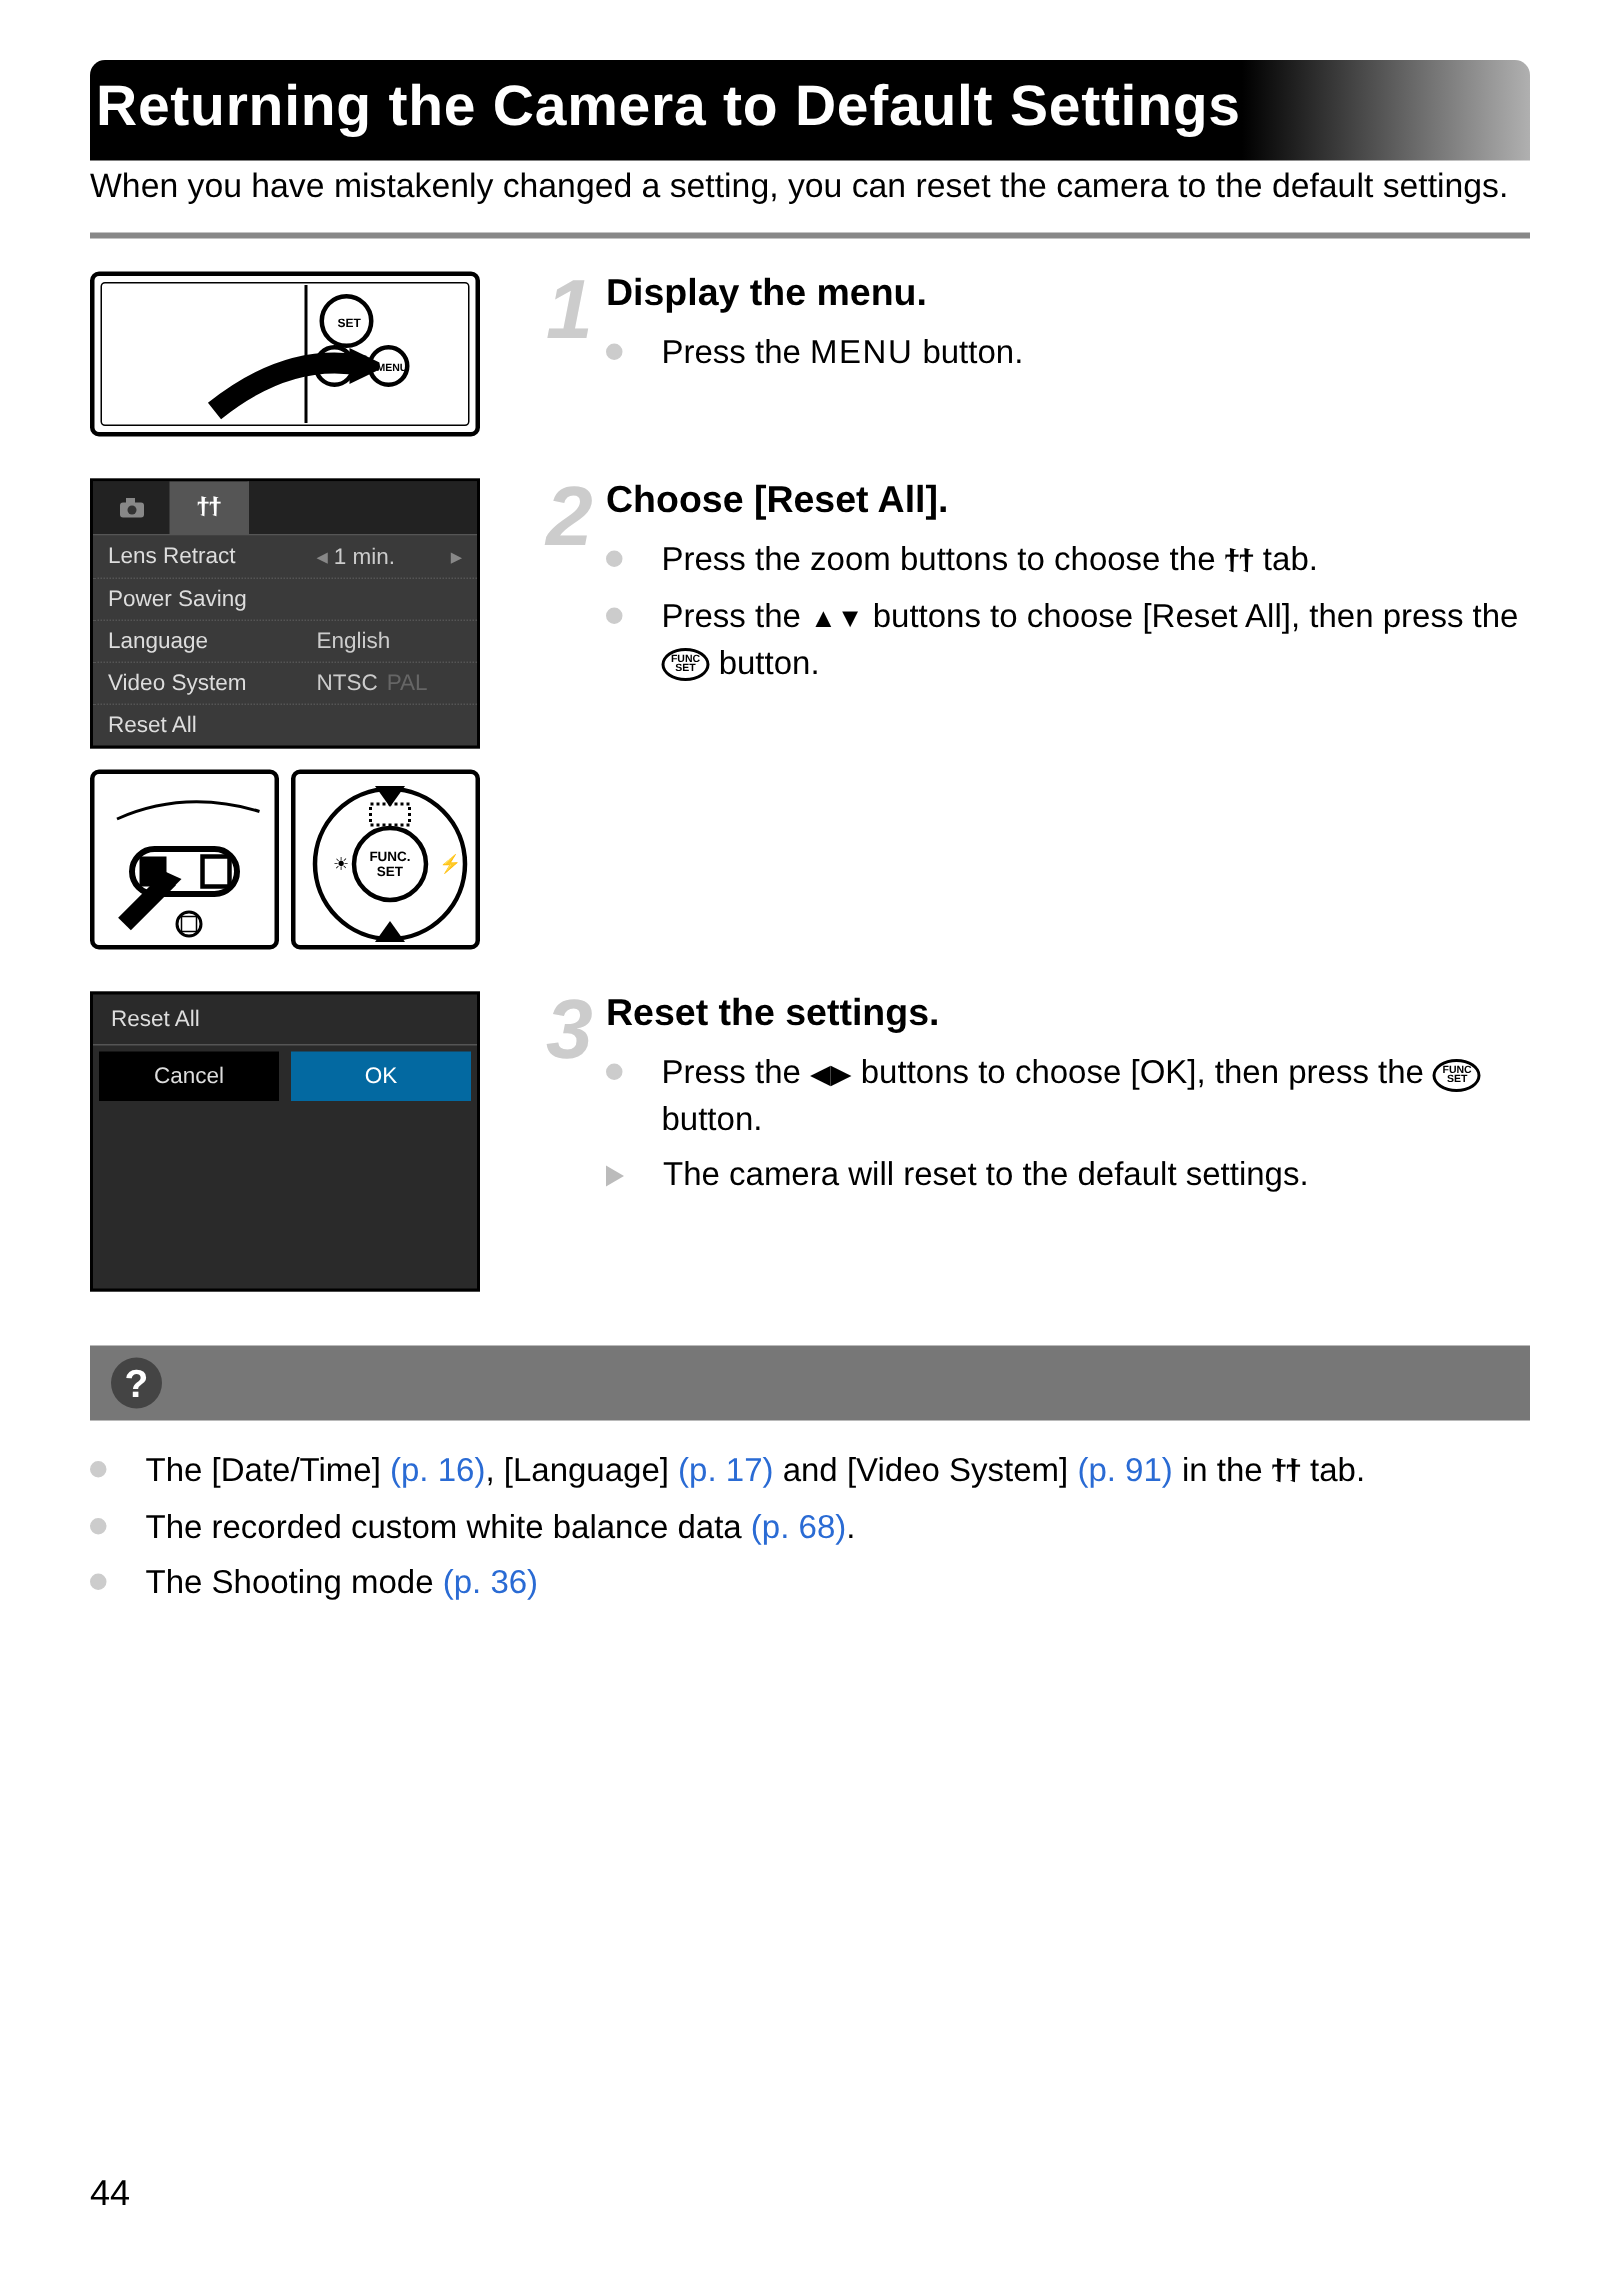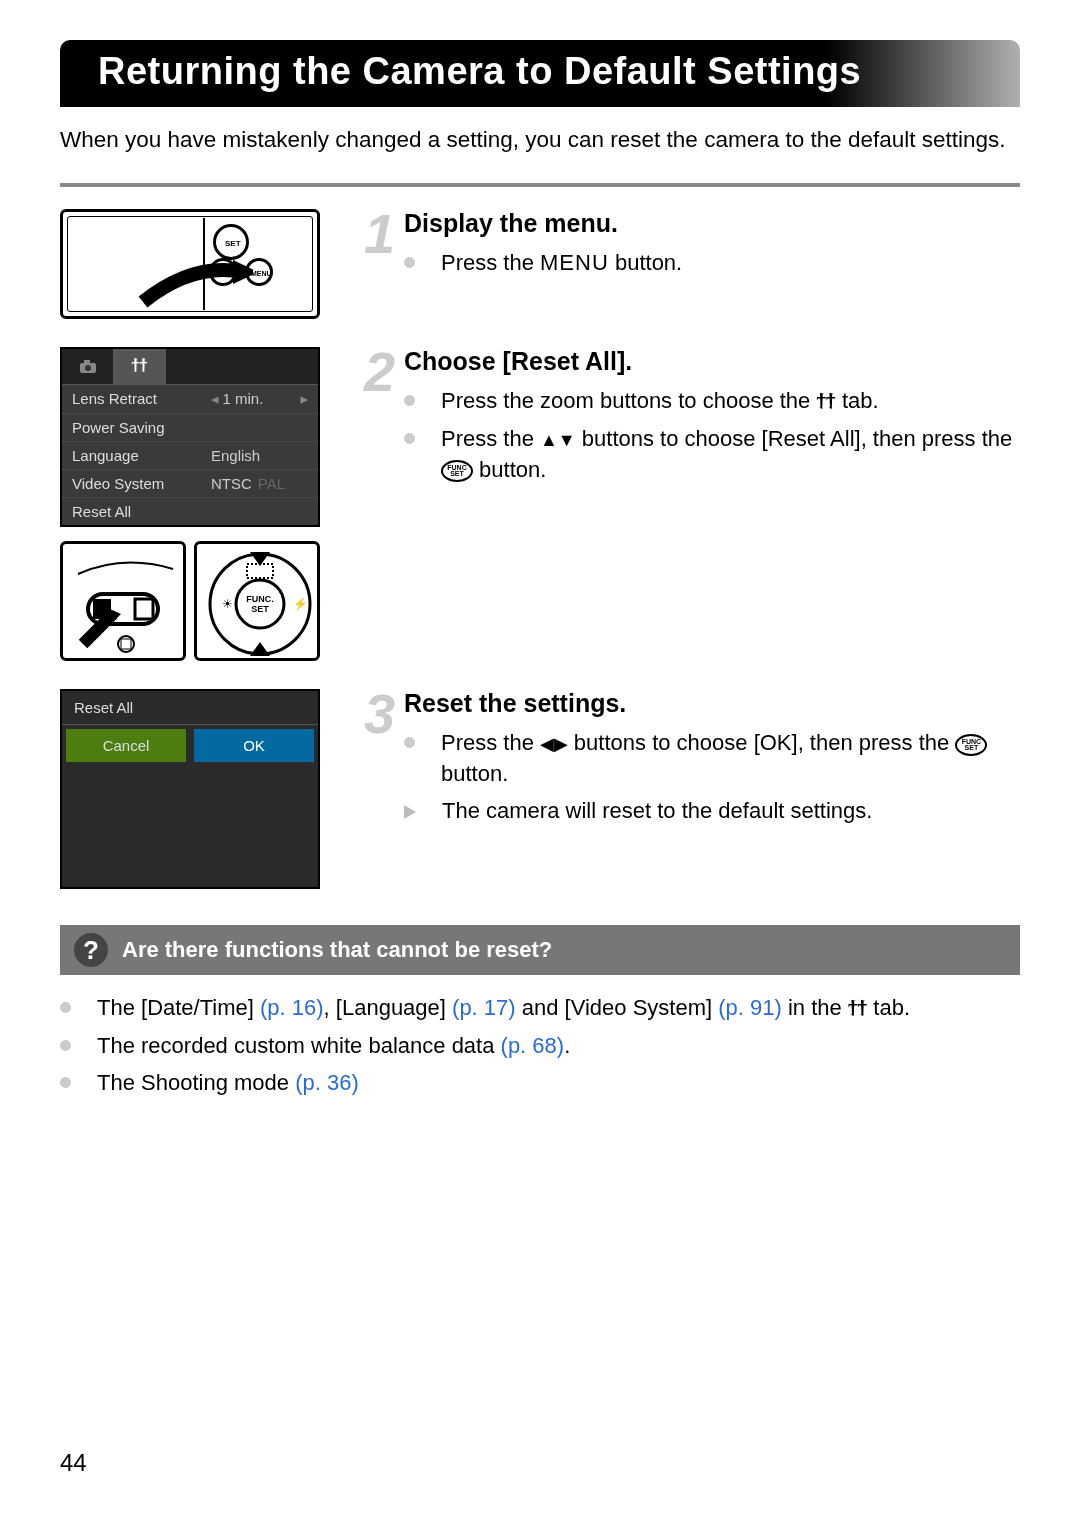--- a/index.html
+++ b/index.html
@@ -8,33 +8,33 @@
     background: #fff;
     width: 1080px;
     height: 1521px;
     position: relative;
     padding: 40px 60px 40px 60px;
     color: #000;
   }
   .title-bar {
     background: linear-gradient(to right, #000 0%, #000 80%, #b0b0b0 100%);
     border-radius: 10px 10px 0 0;
-    padding: 10px 20px 14px 38px;
-    margin-bottom: 18px;
+    padding: 10px 20px 14px 4px;
+    margin-bottom: 2px;
   }
   .title-bar h1 {
     color: #fff;
     font-size: 38px;
     font-weight: 900;
     letter-spacing: 0.5px;
   }
   .intro {
     font-size: 22.5px;
     line-height: 1.35;
-    margin-bottom: 28px;
+    margin-bottom: 16px;
   }
   .hr {
     border: none;
     border-top: 4px solid #888;
     margin-bottom: 22px;
   }
   .steps { display: flex; flex-direction: column; gap: 0; }
   .step-row {
     display: flex;
     align-items: flex-start;
@@ -154,21 +154,21 @@
     border: 2px solid #000;
     color: #ddd;
     font-size: 15px;
     display: flex; flex-direction: column;
   }
   .reset-dialog .hdr { padding: 8px 12px; border-bottom: 1px solid #555; }
   .reset-dialog .msg { flex: 1; display: flex; align-items: center; justify-content: center; font-size: 15px; }
   .reset-dialog .btns { display: flex; }
   .reset-dialog .btn {
     flex: 1; text-align: center; padding: 8px 0;
-    background: #4d7c0f; margin: 4px; font-size: 15px;
+    background: #000000; margin: 4px; font-size: 15px;
   }
   .reset-dialog .btn.sel { background: #0369a1; color: #fff; }
   
   .note-bar {
     background: #777; color: #fff;
     display: flex; align-items: center;
     padding: 8px 14px;
     font-size: 22px;
     font-weight: 700;
     gap: 14px;
@@ -374,21 +374,20 @@
           <span>The camera will reset to the default settings.</span>
         </div>
       </div>
     </div>
   </div>
 
 </div>
 
 <div class="note-bar">
   <span class="q-badge">?</span>
-  <span>Are there functions that cannot be reset?</span>
 </div>
 
 <div class="note-list">
   <div class="bullet-line">
     <span class="dot"></span>
     <span>
       <span>The [Date/Time] </span><span class="link">(p. 16)</span><span>, [Language] </span><span class="link">(p. 17)</span><span> and [Video System] </span><span class="link">(p. 91)</span><span> in the </span><span class="tools-icon">ϯϯ</span><span> tab.</span>
     </span>
   </div>
   <div class="bullet-line">

